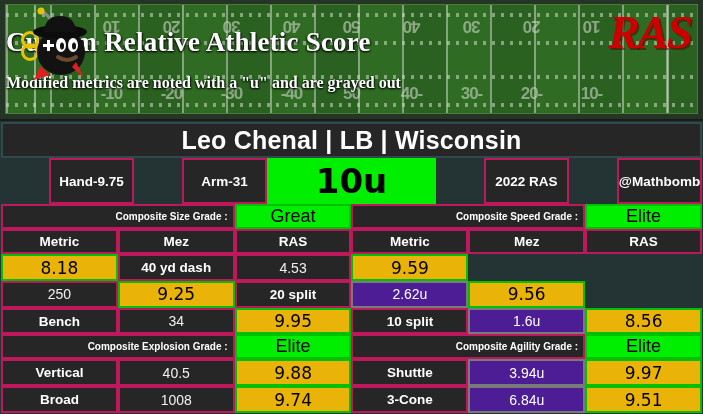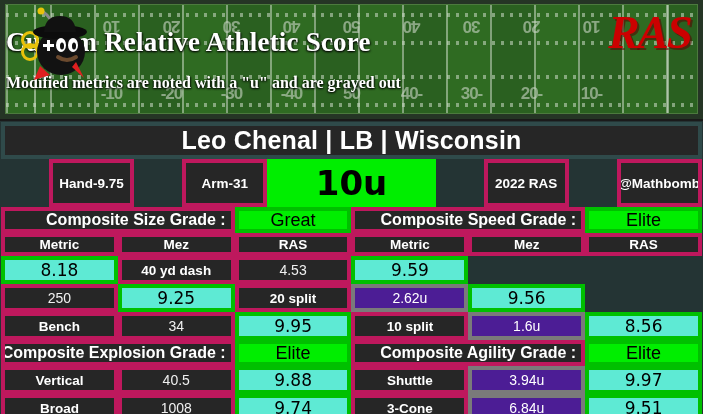--- a/index.html
+++ b/index.html
@@ -124,21 +124,21 @@
     height: 293px;
     background: #243434;
     padding: 1px;
     display: flex;
     flex-direction: column;
   }
   .row { display: flex; width: 100%; }
   .cell {
     background: #262626;
     color: #ffffff;
-    border: 4px solid #be185d;
+    border: 2px solid #be185d;
     display: flex;
     align-items: center;
     justify-content: center;
     overflow: hidden;
     white-space: nowrap;
   }
 
   
   .row-name { height: 38px; }
   .cell-name {
@@ -162,21 +162,21 @@
     font-family: "DejaVu Sans", sans-serif;
     border-color: #00ee00;
   }
 
   
   .row-grade { height: 26px; }
   .cell-gradelabel {
     width: 33.333%;
     justify-content: flex-end;
     padding-right: 5px;
-    font-size: 16px;
+    font-size: 10px;
     font-weight: bold;
   }
   .cell-gradeval {
     width: 16.666%;
     background: #00ee00;
     color: #000000;
     font-size: 18px;
     border-color: #00c000;
   }
 
@@ -184,21 +184,21 @@
   .row-head { height: 26px; }
   .cell-head { width: 16.666%; font-size: 13.5px; font-weight: bold; }
 
   
   .row-data { height: 28px; }
   .cell-metric { width: 16.666%; font-size: 13.5px; font-weight: bold; }
   .cell-mez { width: 16.666%; font-size: 14px; font-weight: normal; color: #f0f0f0; }
   .cell-mez.mod { background: #4c1d95; color: #ffffff; border-color: #7a7a7a; }
   .cell-ras {
     width: 16.666%;
-    background: #5eead4;
+    background: #eab308;
     color: #000000;
     font-size: 17px;
     font-family: "DejaVu Sans", sans-serif;
     border-color: #00c000;
   }
 </style>
 </head>
 <body>
 
 <div id="app">

